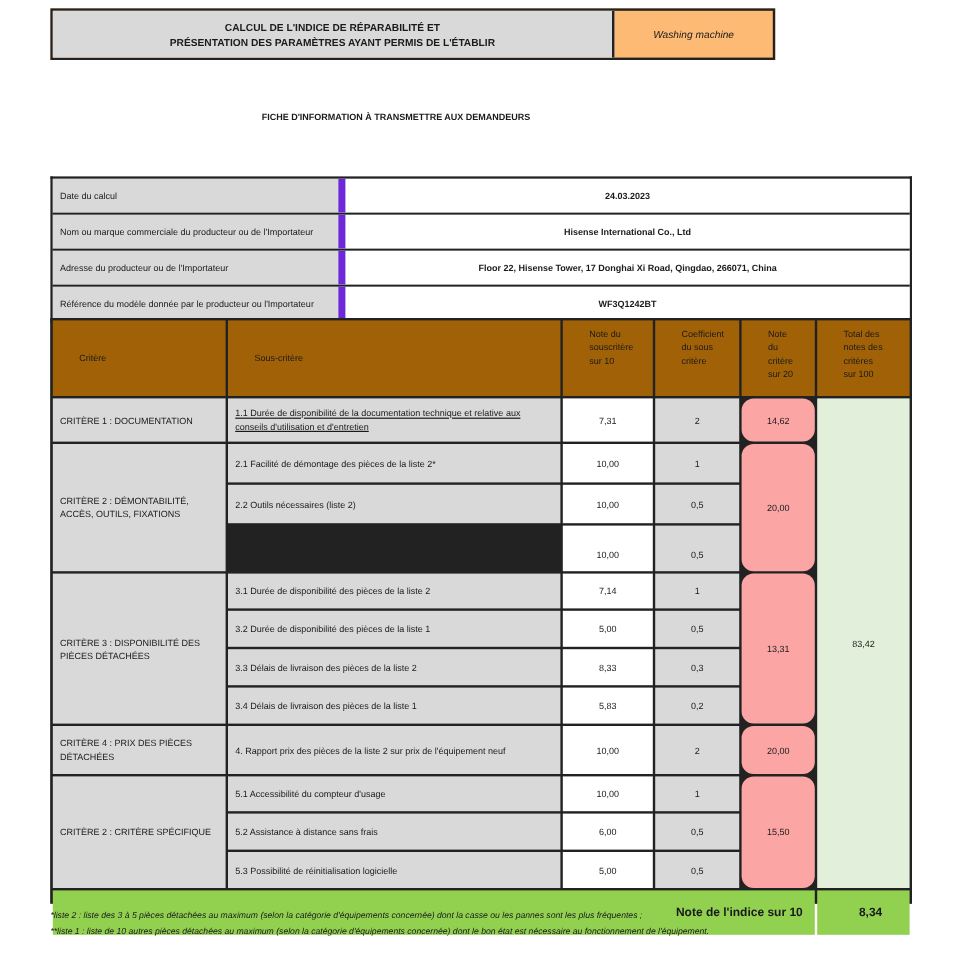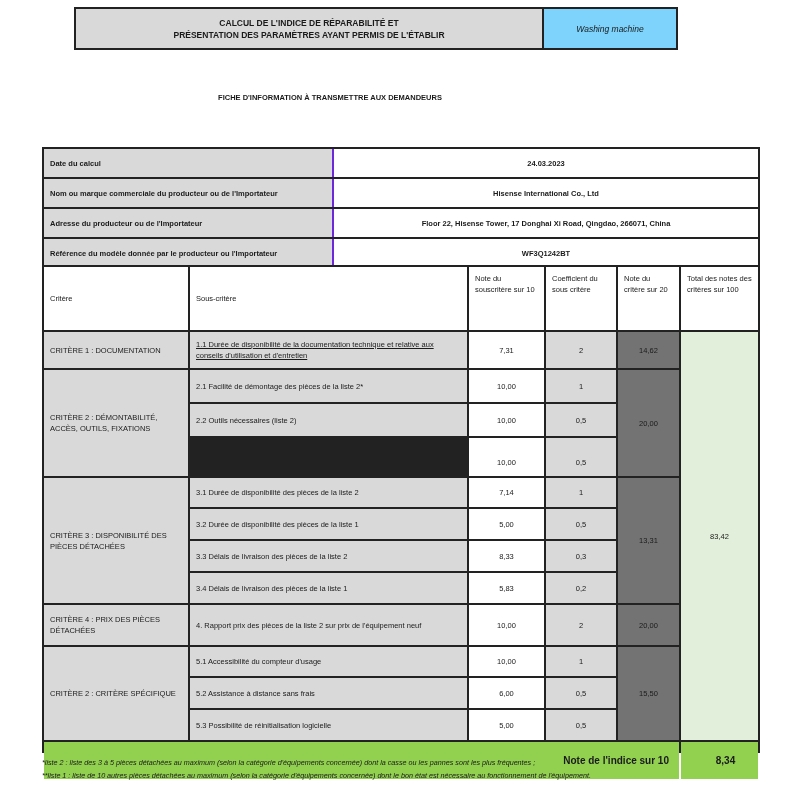--- a/index.html
+++ b/index.html
@@ -2,21 +2,21 @@
 <html><head>
 <meta charset="utf-8">
 <style>
   * { box-sizing: border-box; margin: 0; padding: 0; }
   html, body { width: 800px; height: 800px; background: #ffffff; overflow: hidden; }
   body { font-family: "Liberation Sans", sans-serif; color: #1a1a1a; position: relative; }
 
   
   .title-box {
     position: absolute; left: 42px; top: 7px; width: 604px; height: 43px;
-    border: 2px solid #222; display: flex; background: #7dd3fc; margin-left: 32px;
+    border: 2px solid #222; display: flex; background: #fdba74;
   }
   .title-left {
     width: 468px; height: 100%; background: #d9d9d9; border-right: 2px solid #222;
     display: flex; flex-direction: column; justify-content: center; align-items: center;
     font-size: 8.5px; font-weight: bold; line-height: 12px; text-align: center;
   }
   .title-right {
     flex: 1; display: flex; align-items: center; justify-content: center;
     font-size: 8.5px; font-style: italic;
   }
@@ -26,46 +26,46 @@
     font-size: 7.5px; font-weight: bold; line-height: 12px;
   }
 
   
   .info {
     position: absolute; left: 42px; top: 147px; width: 718px;
     border: 2px solid #222; border-bottom: none;
   }
   .info-row { display: flex; height: 30px; border-bottom: 2px solid #222; }
   .info-row .lbl {
-    width: 290px; background: #d9d9d9; border-right: 2px solid #6d28d9;
-    font-size: 7.5px; display: flex; align-items: center; padding-left: 6px; font-weight: bold;
+    width: 244px; background: #d9d9d9; border-right: 6px solid #6d28d9;
+    font-size: 7.5px; display: flex; align-items: center; padding-left: 6px;
   }
   .info-row .val {
     flex: 1; display: flex; align-items: center; justify-content: center;
     font-size: 7.5px; font-weight: bold; background: #fff;
   }
 
   
   .grid {
     position: absolute; left: 42px; top: 265px; width: 718px; height: 488px;
     border: 2px solid #222;
     display: grid;
     grid-template-columns: 144px 277px 75px 70px 61px 1fr;
     grid-template-rows: 63px 36px 32px 32px 38px 29px 30px 30px 30px 40px 29px 30px 30px 37px;
     background: #222; gap: 2px;
     font-size: 7.5px;
   }
   .grid > div { display: flex; align-items: center; line-height: 11px; }
-  .hdr { background: #ffffff; padding: 0 6px; }
+  .hdr { background: #a16207; padding: 0 22px; }
   .hdr.top { align-items: flex-start !important; padding-top: 6px; }
   .crit { background: #d9d9d9; padding: 0 6px; }
   .sub { background: #d9d9d9; padding: 0 6px; }
   .note { background: #fff; justify-content: center; }
   .coef { background: #d9d9d9; justify-content: center; }
-  .ncrit { background: #737373; justify-content: center; }
+  .ncrit { background: #fca5a5; justify-content: center; border-radius: 10px; }
   .total { background: #e2efda; justify-content: center; }
   .final-lbl { background: #92d050; justify-content: flex-end; padding-right: 10px; font-size: 10px; font-weight: bold; }
   .final-val { background: #92d050; justify-content: center; font-size: 10px; font-weight: bold; }
 
   .footnotes {
     position: absolute; left: 42px; top: 756px; width: 730px;
     font-size: 7.2px; font-style: italic; line-height: 13px;
   }
 </style>
 </head>

